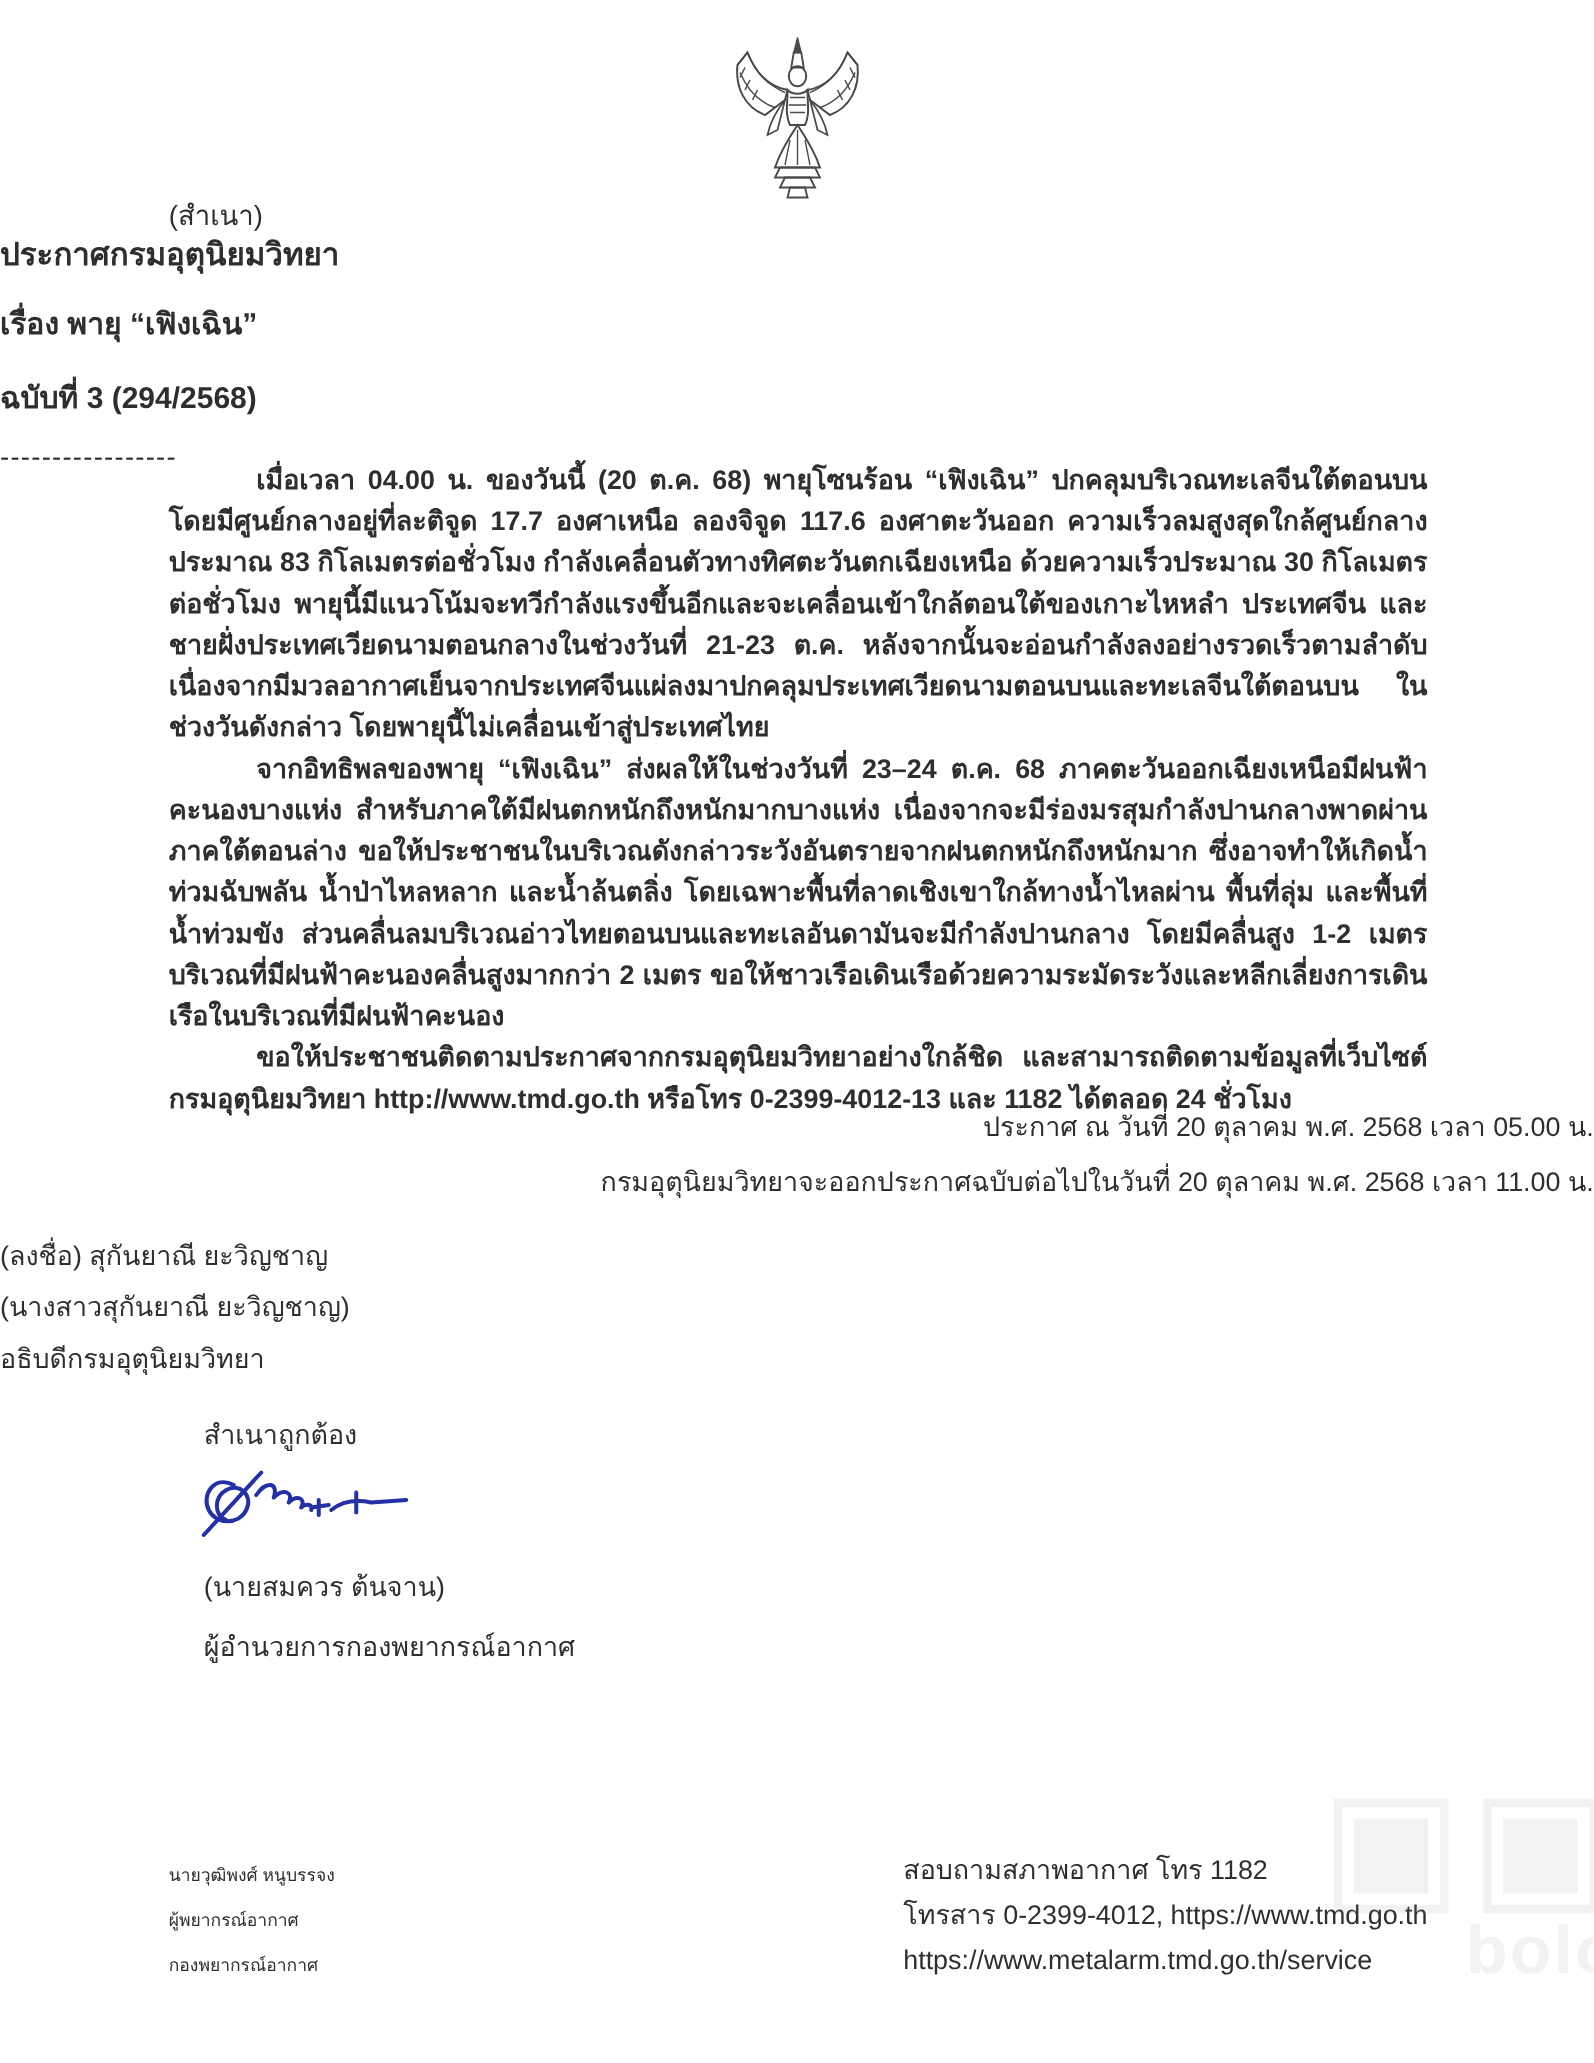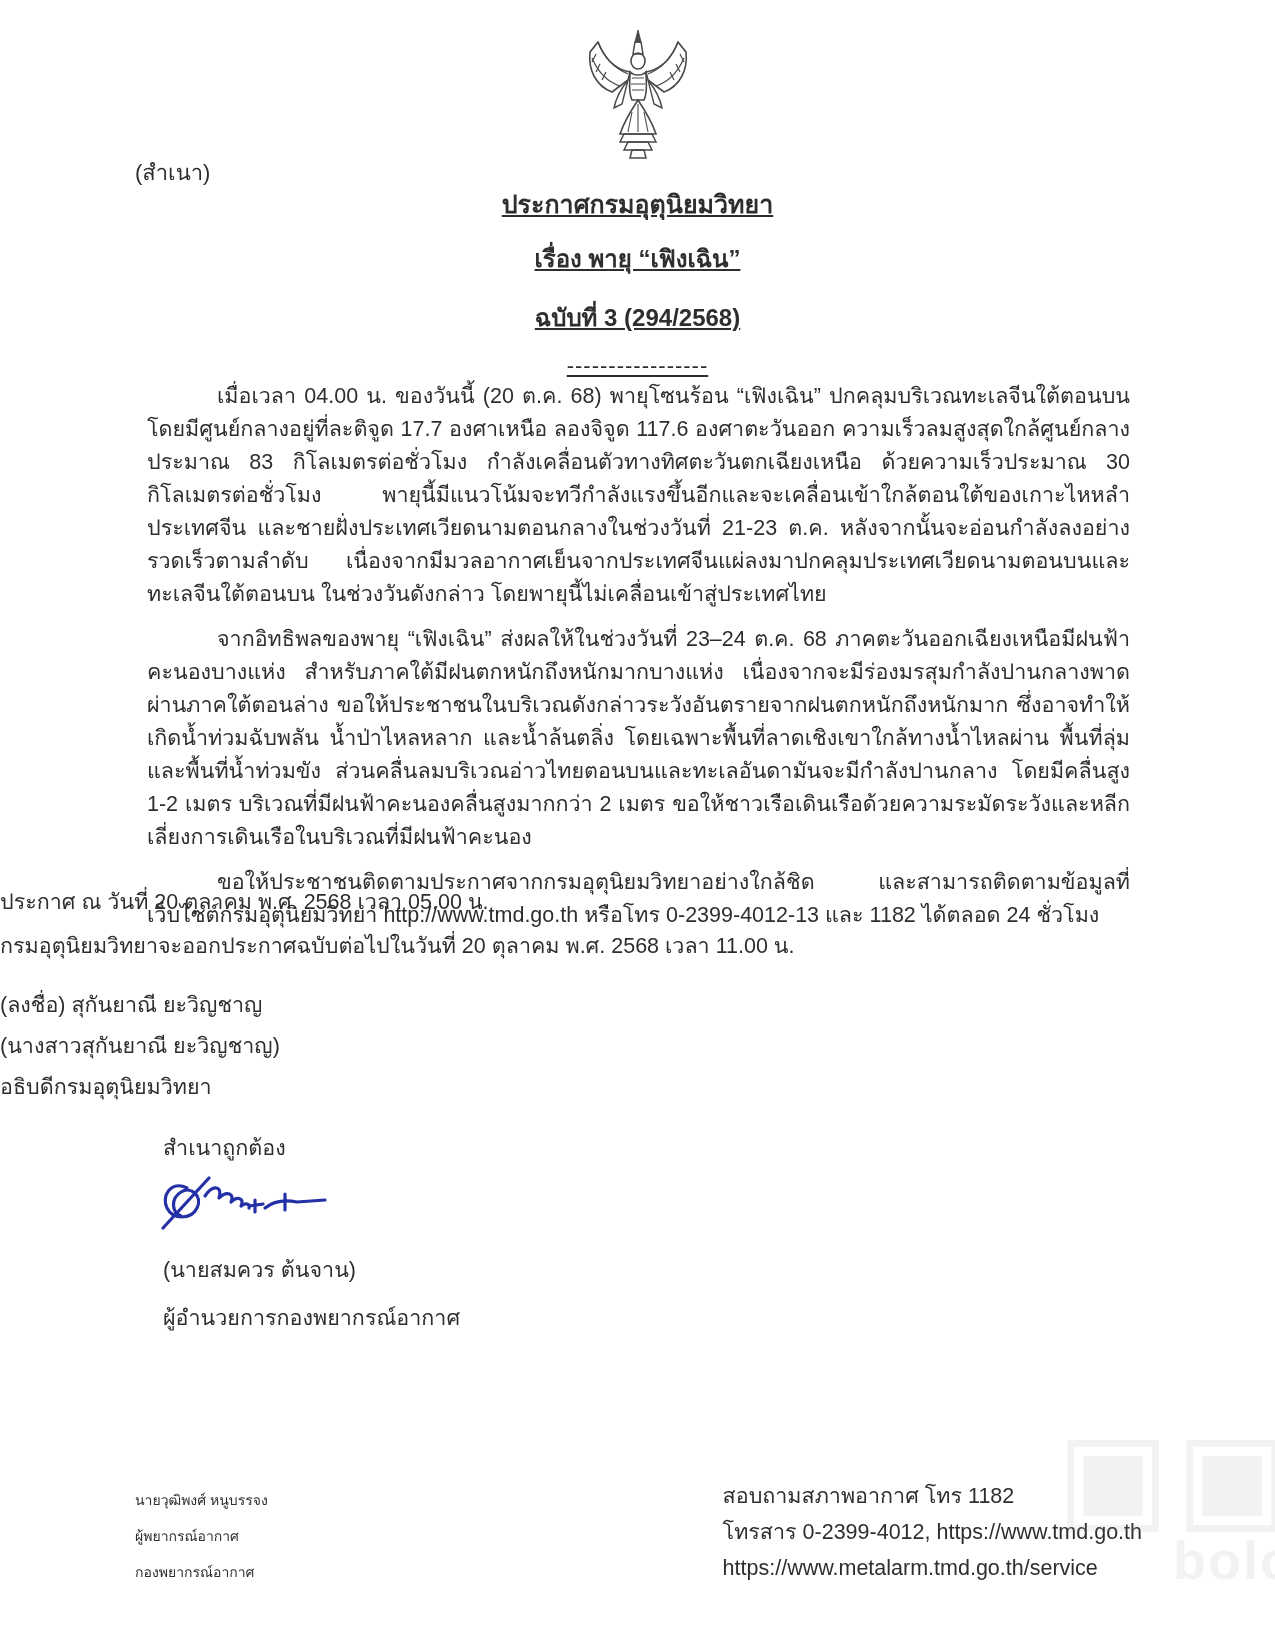--- a/index.html
+++ b/index.html
@@ -8,31 +8,31 @@
     width:1275px;height:1650px;
     background:#ffffff;
     font-family:"Liberation Sans","DejaVu Sans",sans-serif;
     color:#2e2e2e;
     overflow:hidden;
     border-radius:10px;
   }
   .abs{position:absolute;}
   .emblem{left:50%;top:28px;transform:translateX(-50%);}
   .copy-label{left:135px;top:155px;font-size:22px;}
-  .head-center{left:0;top:192px;width:100%;text-align:center;text-decoration:underline;}
+  .head-center{left:0;top:192px;width:100%;text-align:left;}
   .head-center .t1{font-size:25px;font-weight:bold;line-height:1.0;}
   .head-center .t2{font-size:24px;font-weight:bold;margin-top:22px;}
   .head-center .t3{font-size:24px;font-weight:bold;margin-top:20px;}
   .head-center .divider{font-size:22px;letter-spacing:1px;margin-top:16px;color:#2e2e2e;}
   .body-text{
     left:135px;top:368px;width:1007px;
     font-size:21.5px;line-height:33px;text-align:justify;
   }
-  .body-text p{margin:12px;text-indent:70px;}
-  .issuance{left:0;top:880px;width:100%;text-align:left;font-size:21.5px;line-height:44px;}
+  .body-text p{margin:0;text-indent:70px;font-weight:bold;}
+  .issuance{left:0;top:880px;width:100%;text-align:right;font-size:21.5px;line-height:44px;}
   .sign-block{left:0;top:985px;width:100%;text-align:left;font-size:21.5px;line-height:41px;}
   .cert-block{left:135px;top:1130px;font-size:21.5px;margin-left:28px;}
   .cert-block .sig{margin:6px 0 2px -6px;}
   .cert-block .nm{margin-top:6px;}
   .cert-block .pos{margin-top:14px;}
   .footer-left{left:135px;top:1482px;font-size:14px;line-height:36px;}
   .footer-right{right:133px;top:1478px;text-align:left;font-size:21.5px;line-height:36px;}
   .watermark{
     right:-20px;bottom:-30px;width:420px;height:260px;
     color:rgba(150,150,145,0.12);

